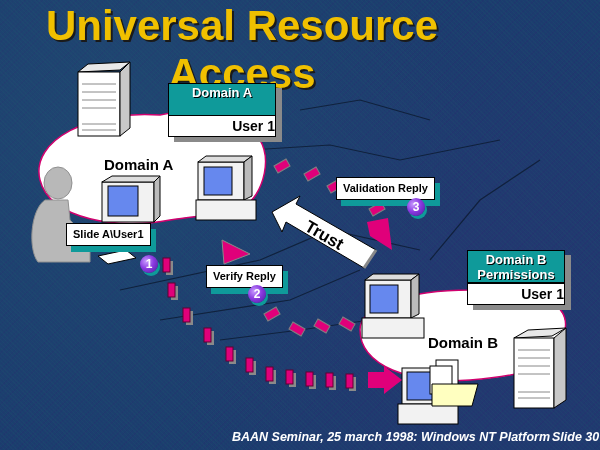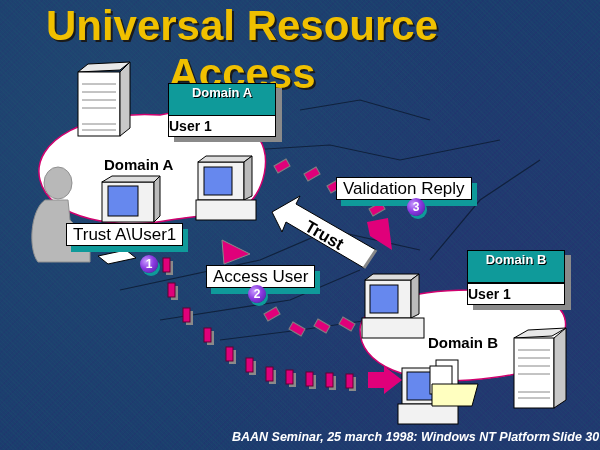--- a/index.html
+++ b/index.html
@@ -19,31 +19,31 @@
     font-size: 42px; font-weight: bold; color: #f0c000;
     text-shadow: 2px 2px 0 #1a1a1a; letter-spacing: 0px;
   }
   .footer {
     left: 232px; top: 430px; font-size: 12.5px; font-style: italic; font-weight: bold;
     color: #ffffff; white-space: nowrap;
   }
   .slide-no { left: 552px; top: 430px; font-size: 12.5px; font-style: italic; font-weight: bold; color: #ffffff; }
   .label-box {
     background: #ffffff; border: 1.5px solid #000; color: #000;
-    font-weight: normal; font-size: 17px; padding: 0 6px; white-space: nowrap;
+    font-weight: bold; font-size: 11px; padding: 0 6px; white-space: nowrap;
     box-shadow: 5px 6px 0 #0f9a9a;
     line-height: 21px;
   }
   .hdr-box {
     background: #0f9a9a; color: #ffffff; border: 1.5px solid #000;
     font-weight: bold; font-size: 13px; text-align: center; line-height: 15px;
     text-shadow: 1px 1px 0 #000; box-shadow: 6px 5px 0 #8a8a8a;
   }
   .val-box {
-    background: #ffffff; border: 1.5px solid #000; color: #000; text-align: left;
+    background: #ffffff; border: 1.5px solid #000; color: #000; text-align: right;
     font-weight: bold; font-size: 14px; line-height: 20px; box-shadow: 6px 5px 0 #8a8a8a;
   }
   .domain-label { font-weight: bold; font-size: 15px; color: #000; }
   .step {
     width: 18px; height: 18px; border-radius: 50%;
     background: radial-gradient(circle at 35% 35%, #c89cff 0, #8a3ae0 45%, #4b1a9a 100%);
     color: #fff; font-weight: bold; font-size: 12px; text-align: center; line-height: 18px;
     box-shadow: 2px 3px 0 #0f9a9a;
   }
   svg { position: absolute; left: 0; top: 0; }
@@ -180,30 +180,31 @@
 
 <div class="abs title">Universal Resource Access</div>
 
 <div class="abs hdr-box" style="left:168px; top:83px; width:106px; height:30px; padding-top:1px;">
   <div>Domain A</div>
 </div>
 <div class="abs val-box" style="left:168px; top:115px; width:106px;">User 1</div>
 
 <div class="abs domain-label" style="left:104px; top:156px;">Domain A</div>
 
-<div class="abs label-box" style="left:66px; top:223px;">Trust A\User1</div>
-
-<div class="abs label-box" style="left:206px; top:265px;">Access User</div>
+<div class="abs label-box" style="left:66px; top:223px;">Slide A\User1</div>
+
+<div class="abs label-box" style="left:206px; top:265px;">Verify Reply</div>
 <div class="abs label-box" style="left:336px; top:177px;">Validation Reply</div>
 
 <div class="abs step" style="left:140px; top:255px;">1</div>
 <div class="abs step" style="left:248px; top:285px;">2</div>
 <div class="abs step" style="left:407px; top:198px;">3</div>
 
 <div class="abs hdr-box" style="left:467px; top:250px; width:96px; height:30px; padding-top:1px;">
   <div>Domain B</div>
+  <div>Permissions</div>
 </div>
 <div class="abs val-box" style="left:467px; top:283px; width:96px;">User 1</div>
 
 <div class="abs domain-label" style="left:428px; top:334px;">Domain B</div>
 
 <div class="abs footer">BAAN Seminar, 25 march 1998: Windows NT Platform</div>
 <div class="abs slide-no">Slide 30</div>
 
 </body></html>

